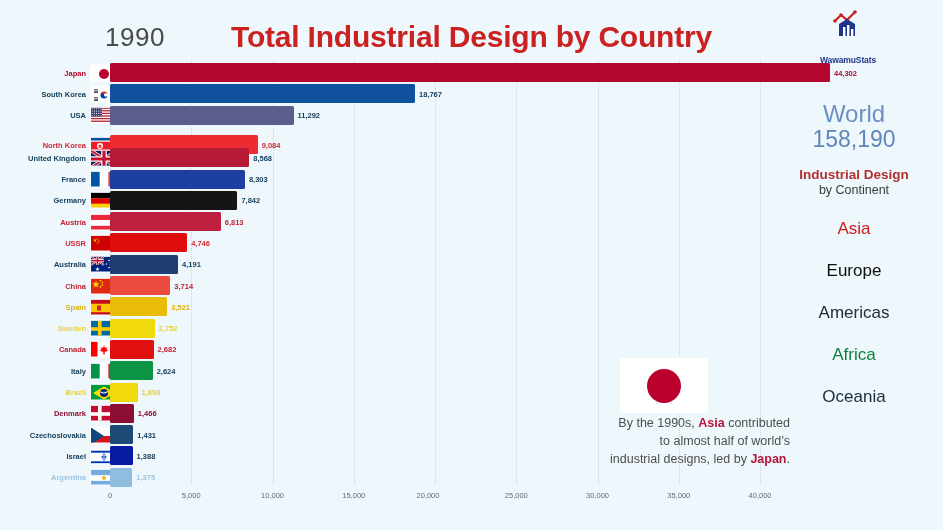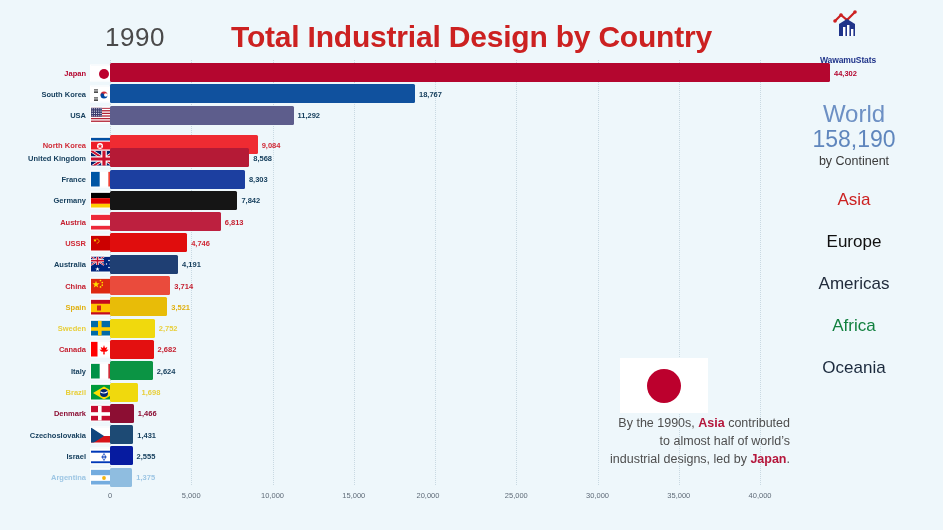--- a/index.html
+++ b/index.html
@@ -446,21 +446,21 @@
             <div class="row-label" style="color: rgb(23, 64, 94);">Israel</div>
           </div>
           <div class="flag"><svg viewBox="0 0 26 17" width="26" height="17" preserveAspectRatio="none">
               <rect width="26" height="17" fill="#fff"></rect>
               <rect y="2.2" width="26" height="2" fill="#0038b8"></rect>
               <rect y="12.8" width="26" height="2" fill="#0038b8"></rect>
               <polygon points="13,5 15.1,8.7 10.9,8.7" fill="none" stroke="#0038b8" stroke-width="0.7"></polygon>
               <polygon points="13,12 15.1,8.3 10.9,8.3" fill="none" stroke="#0038b8" stroke-width="0.7"></polygon>
             </svg></div>
           <div class="bar" style="width: 22.5579px; background: rgb(6, 27, 160);"></div>
-          <div class="bar-value" style="left: 132.558px; color: rgb(23, 64, 94);">2,555</div>
+          <div class="bar-value" style="left: 132.558px; color: rgb(23, 64, 94);">1,388</div>
         </div>
         <div class="row" style="top: 407.7px;">
           <div class="label-holder">
             <div class="row-label" style="color: rgb(157, 198, 228);">Argentina</div>
           </div>
           <div class="flag"><svg viewBox="0 0 26 17" width="26" height="17" preserveAspectRatio="none">
               <rect width="26" height="17" fill="#74acdf"></rect>
               <rect y="5.67" width="26" height="5.67" fill="#fff"></rect>
               <circle cx="13" cy="8.5" r="1.9" fill="#f6b40e"></circle>
             </svg></div>
@@ -481,20 +481,21 @@
       </div>
   </div>
 
   <div id="big-flag">
     <div class="disc"></div>
   </div>
 
   <div id="right-panel">
     <div id="world-title">World</div>
     <div id="world-value">158,190</div>
+    <div id="cont-head">Industrial Design</div>
     <div id="cont-sub">by Continent</div>
     <div id="continent-list">
         <div class="continent" style="color: rgb(204, 33, 33);">Asia</div>
         <div class="continent" style="color: rgb(16, 16, 16);">Europe</div>
         <div class="continent" style="color: rgb(34, 44, 60);">Americas</div>
         <div class="continent" style="color: rgb(17, 128, 63);">Africa</div>
         <div class="continent" style="color: rgb(27, 42, 61);">Oceania</div>
       </div>
   </div>
 

